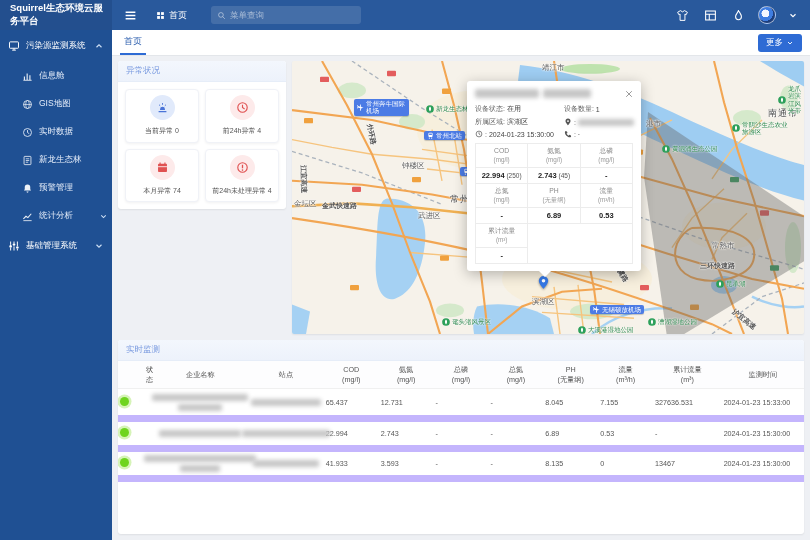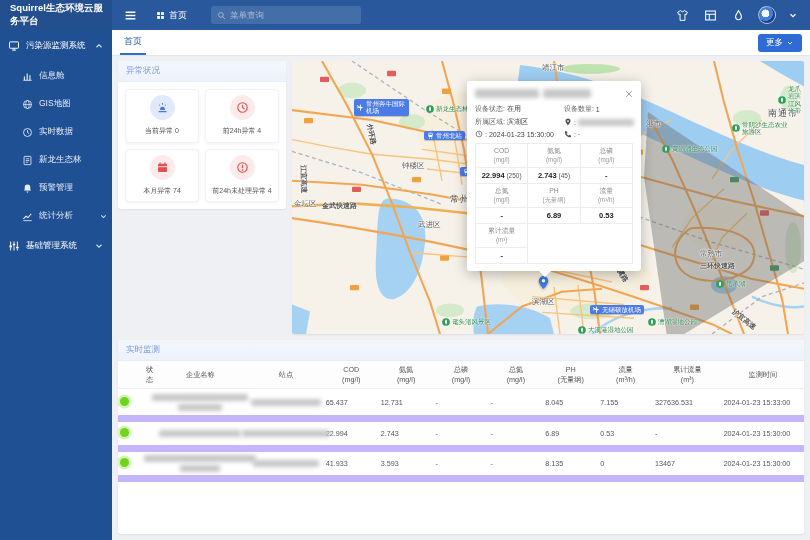--- a/index.html
+++ b/index.html
@@ -366,23 +366,23 @@
           <rect x="262" y="60" width="9" height="5.5" rx="1" fill="#e35d5d"></rect>
           <rect x="342" y="90" width="9" height="5.5" rx="1" fill="#f0a13e"></rect>
           <polygon points="356,52 512,158 512,204 376,288 352,118" fill="rgba(95,95,95,0.38)"></polygon>
         </svg>
       <div id="map-labels" style="position:absolute;inset:0;">
           <div class="mlabel" style="left: 250px; top: 2px;">靖江市</div>
           <div class="mlabel big" style="left: 476px; top: 6px;">南通市</div>
           <div class="mlabel big" style="left: 158px; top: 92px;">常州市</div>
           <div class="mlabel" style="left: 110px; top: 100px;">钟楼区</div>
           <div class="mlabel" style="left: 2px; top: 138px;">金坛区</div>
-          <div class="mlabel" style="left: 126px; top: 159px;">武进区</div>
+          <div class="mlabel" style="left: 126px; top: 150px;">武进区</div>
           <div class="mlabel" style="left: 354px; top: 58px;">港市</div>
-          <div class="mlabel" style="left: 408px; top: 180px; margin-top: 8px;">常熟市</div>
+          <div class="mlabel" style="left: 420px; top: 180px;">常熟市</div>
           <div class="mlabel" style="left: 240px; top: 236px;">滨湖区</div>
           <div class="mlabel big" style="left: 250px; top: 262px;">无锡市</div>
           <div class="mroad" style="left: 30px; top: 140px;">金武快速路</div>
           <div class="mroad" style="left: 408px; top: 200px;">三环快速路</div>
           <div class="mroad" style="left: 82px; top: 62px; transform: rotate(78deg); transform-origin: left top;">外环路</div>
           <div class="mroad" style="left: 16px; top: 104px; transform: rotate(88deg); transform-origin: left top;">江宜高速</div>
           <div class="mroad" style="left: 444px; top: 246px; transform: rotate(38deg); transform-origin: left top;">沪宜高速</div>
           <div class="mroad" style="left: 328px; top: 200px; transform: rotate(60deg); transform-origin: left top;">锡虞路</div>
           <div class="gpoi" style="left: 134px; top: 44px;">
             <span style="display: inline-flex;">

